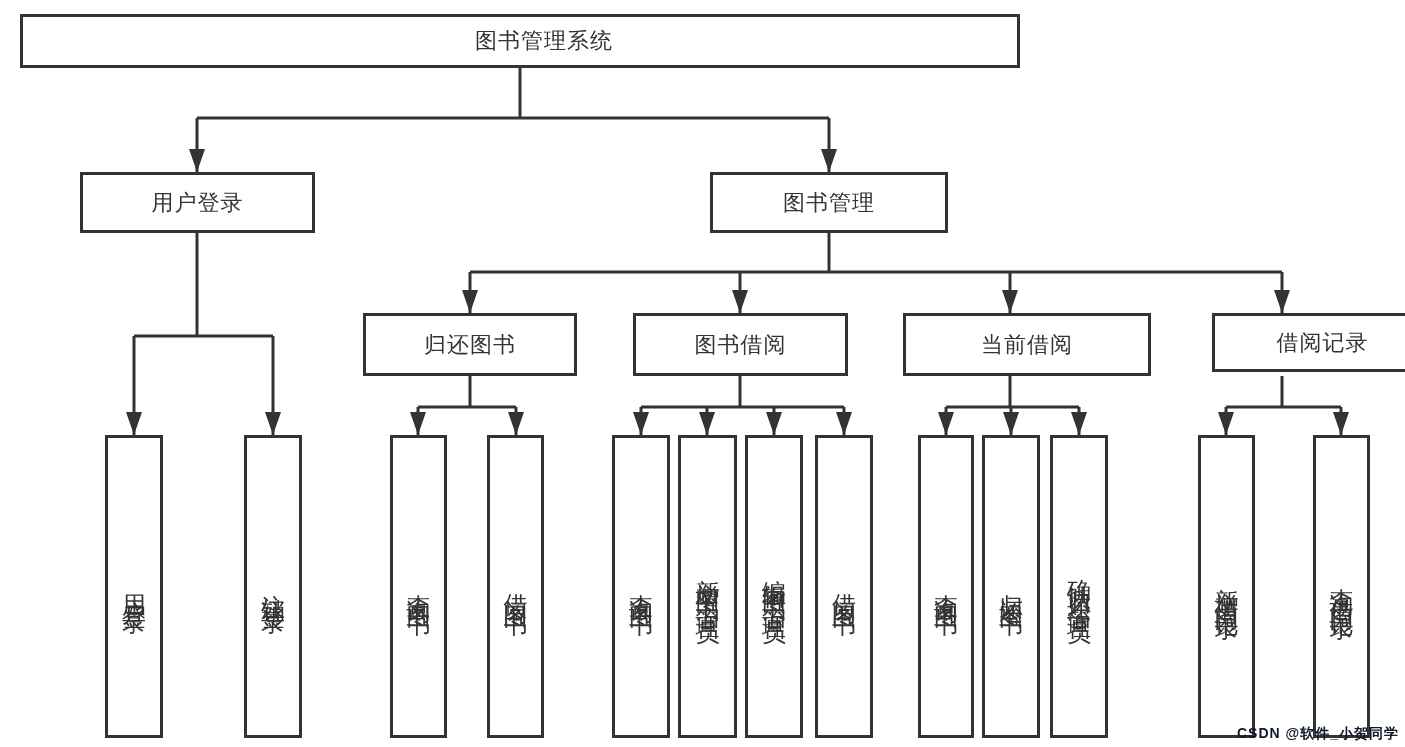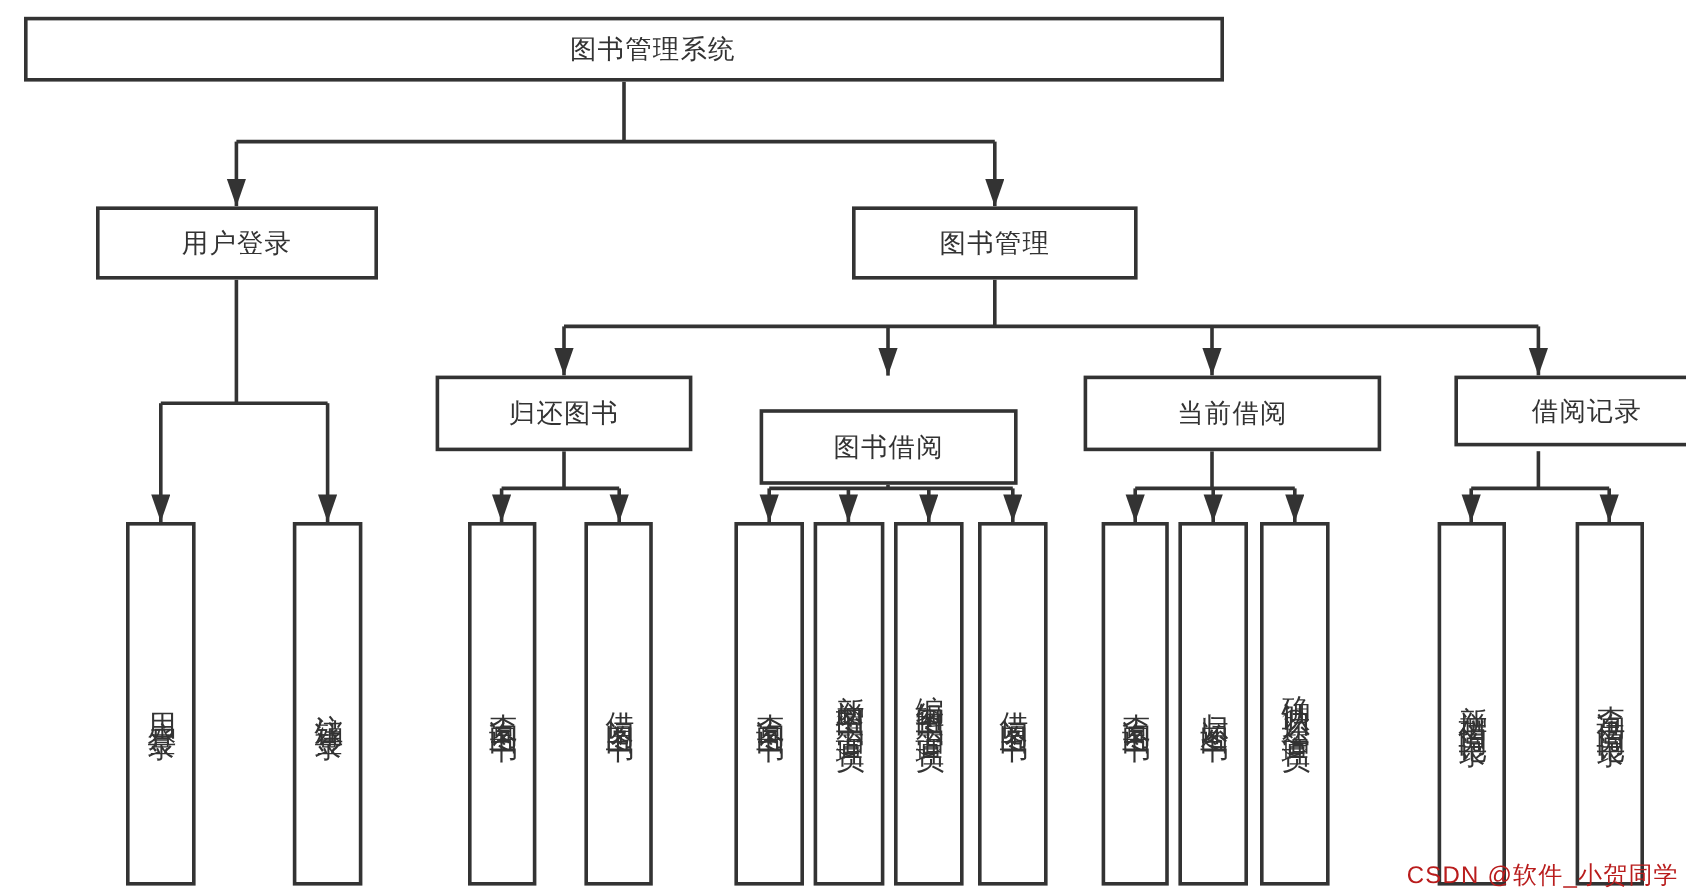--- a/index.html
+++ b/index.html
@@ -36,45 +36,46 @@
     font-size: 24px;
     letter-spacing: 6px;
     line-height: 1;
     white-space: nowrap;
   }
   
   .n-root   { left: 20px;  top: 14px;  width: 1000px; height: 54px; }
   .n-login  { left: 80px;  top: 172px; width: 235px;  height: 61px; }
   .n-mgmt   { left: 710px; top: 172px; width: 238px;  height: 61px; font-family: Liberation Serif, serif; }
   .n-rec    { left: 363px; top: 313px; width: 214px;  height: 63px; }
-  .n-bor    { left: 633px; top: 313px; width: 215px;  height: 63px; margin-top: 28px; }
+  .n-bor    { left: 633px; top: 313px; width: 215px;  height: 63px; }
   .n-cur    { left: 903px; top: 313px; width: 248px;  height: 63px; }
   .n-log    { left: 1172px;top: 313px; width: 221px;  height: 59px; margin-left: 40px; }
   .lf1  { left: 105px;  top: 435px; width: 58px; height: 303px; }
   .lf2  { left: 244px;  top: 435px; width: 58px; height: 303px; }
   .lf3  { left: 390px;  top: 435px; width: 57px; height: 303px; }
   .lf4  { left: 487px;  top: 435px; width: 57px; height: 303px; }
   .lf5  { left: 612px;  top: 435px; width: 58px; height: 303px; }
   .lf6  { left: 678px;  top: 435px; width: 59px; height: 303px; }
   .lf7  { left: 745px;  top: 435px; width: 58px; height: 303px; }
   .lf8  { left: 815px;  top: 435px; width: 58px; height: 303px; }
   .lf9  { left: 918px;  top: 435px; width: 56px; height: 303px; }
   .lf10 { left: 982px;  top: 435px; width: 58px; height: 303px; }
   .lf11 { left: 1050px; top: 435px; width: 58px; height: 303px; }
   .lf12 { left: 1198px; top: 435px; width: 57px; height: 303px; }
   .lf13 { left: 1313px; top: 435px; width: 57px; height: 303px; }
   .arrow { marker-end: url(#arrowhead); }
   #watermark {
     position: absolute;
     right: 6px;
     bottom: 4px;
-    font-size: 20px;
-    color: #b91c1c;
+    font-size: 14px;
+    color: #0f172a;
     letter-spacing: 1px;
     z-index: 5;
+    font-weight: bold;
   }
 </style>
 </head>
 <body>
 
 <div id="canvas">
 
   <svg id="wires" viewBox="0 0 1405 747" xmlns="http://www.w3.org/2000/svg">
     <defs>
       <marker id="arrowhead" markerUnits="userSpaceOnUse" markerWidth="26" markerHeight="18" refX="23" refY="8" orient="auto">

